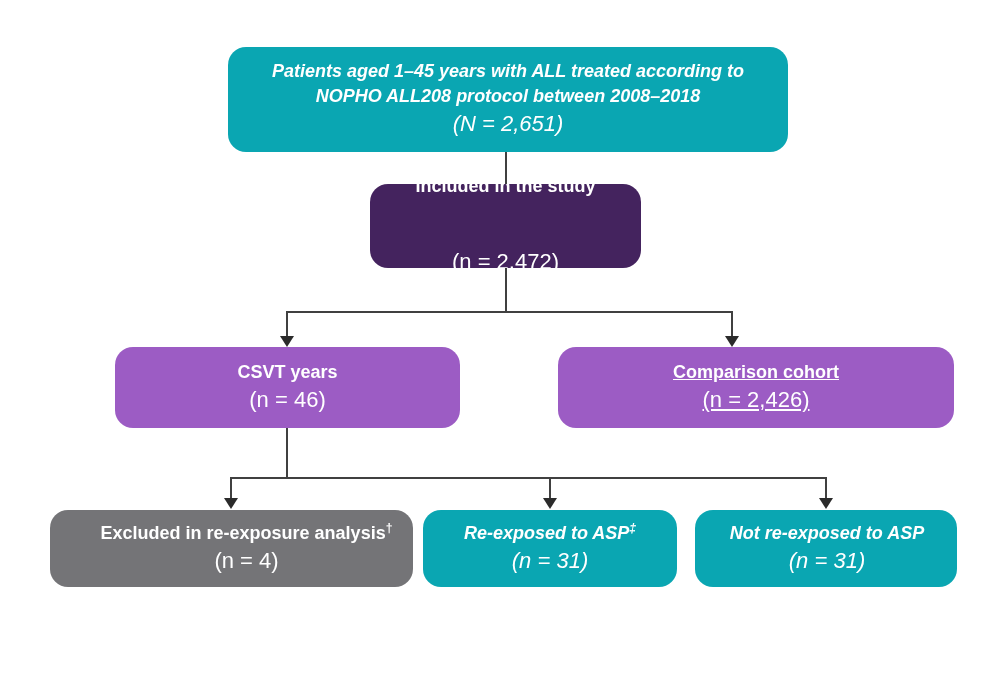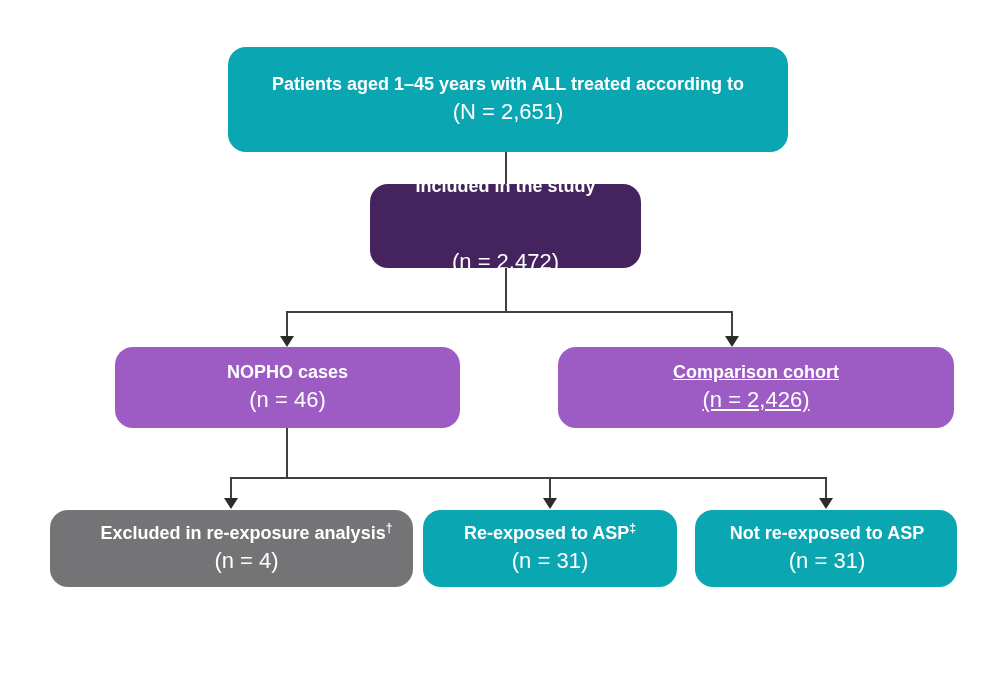--- a/index.html
+++ b/index.html
@@ -12,21 +12,21 @@
 
   .box{
     position:absolute;border-radius:18px;color:var(--text);
     display:flex;flex-direction:column;justify-content:center;align-items:center;
     text-align:center;padding:4px 10px;box-sizing:border-box;
   }
   .box .t{font-weight:bold;font-size:18px;line-height:1.38;}
   .box .c{font-weight:normal;font-size:22px;line-height:1.38;}
   .box sup{font-size:68%;line-height:0;}
 
-  .bg-teal{background:var(--teal);}
+  .bg-teal{background:var(--teal);font-style:italic;}
   .bg-purpleDark{background:var(--purpleDark);}
   .bg-purpleLight{background:var(--purpleLight);}
   .bg-gray{background:var(--gray);}
 
   .vline{position:absolute;width:2px;background:var(--line);}
   .hline{position:absolute;height:2px;background:var(--line);}
   .arrow{
     position:absolute;width:0;height:0;
     border-left:7px solid transparent;border-right:7px solid transparent;
     border-top:11px solid var(--arrow);
@@ -58,30 +58,31 @@
   #a7{left:543px;top:498px;}
   #a8{left:819px;top:498px;}
 </style>
 </head>
 <body>
 
 <div id="canvas">
 
   <div id="b0" class="box bg-teal">
     <div class="t">Patients aged 1–45 years with ALL treated according to</div>
+    <div class="t">NOPHO ALL208 protocol between 2008–2018</div>
     <div class="c">(N = 2,651)</div>
   </div>
 
   <div id="b1" class="box bg-purpleDark">
     <div class="t">Included in the study</div>
     <div class="c">(n = 2,472)</div>
   </div>
 
   <div id="b2" class="box bg-purpleLight">
-    <div class="t">NOPHO cases</div>
+    <div class="t">CSVT years</div>
     <div class="c">(n = 46)</div>
   </div>
 
   <div id="b3" class="box bg-purpleLight">
     <div class="t">Comparison cohort</div>
     <div class="c">(n = 2,426)</div>
   </div>
 
   <div id="b4" class="box bg-gray">
     <div class="t"><span>Excluded in re-exposure analysis</span><sup>†</sup></div>

